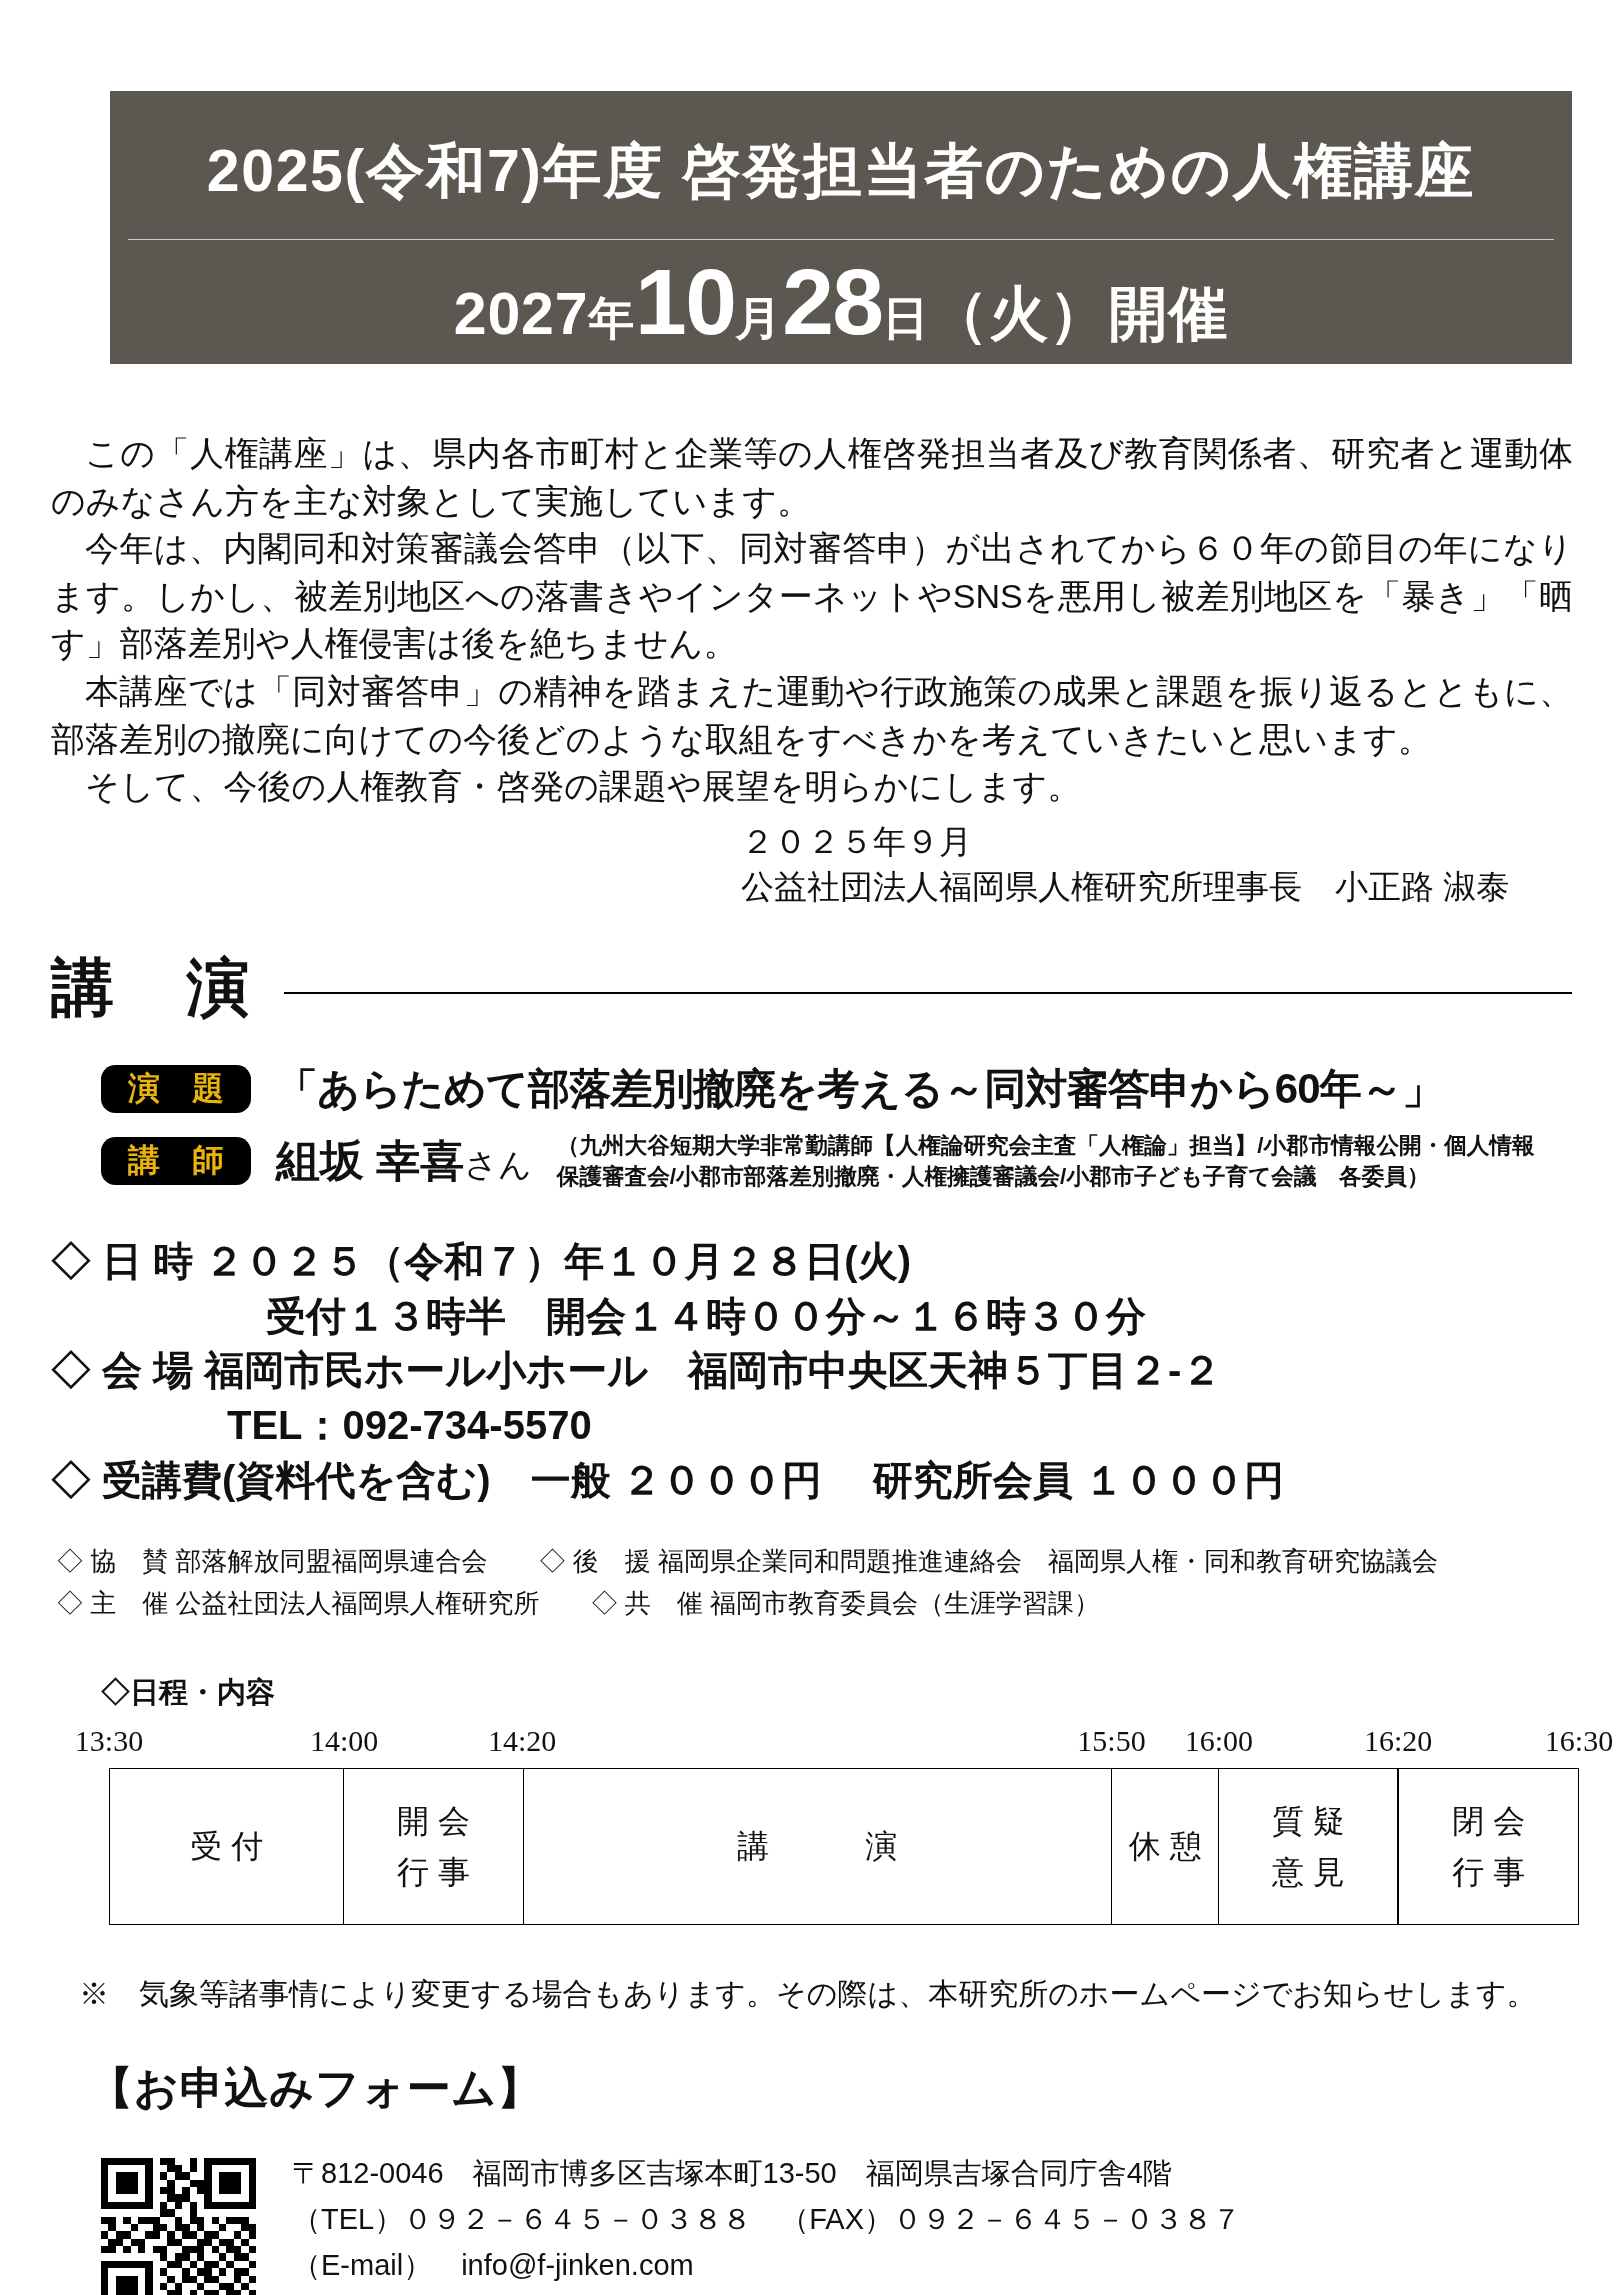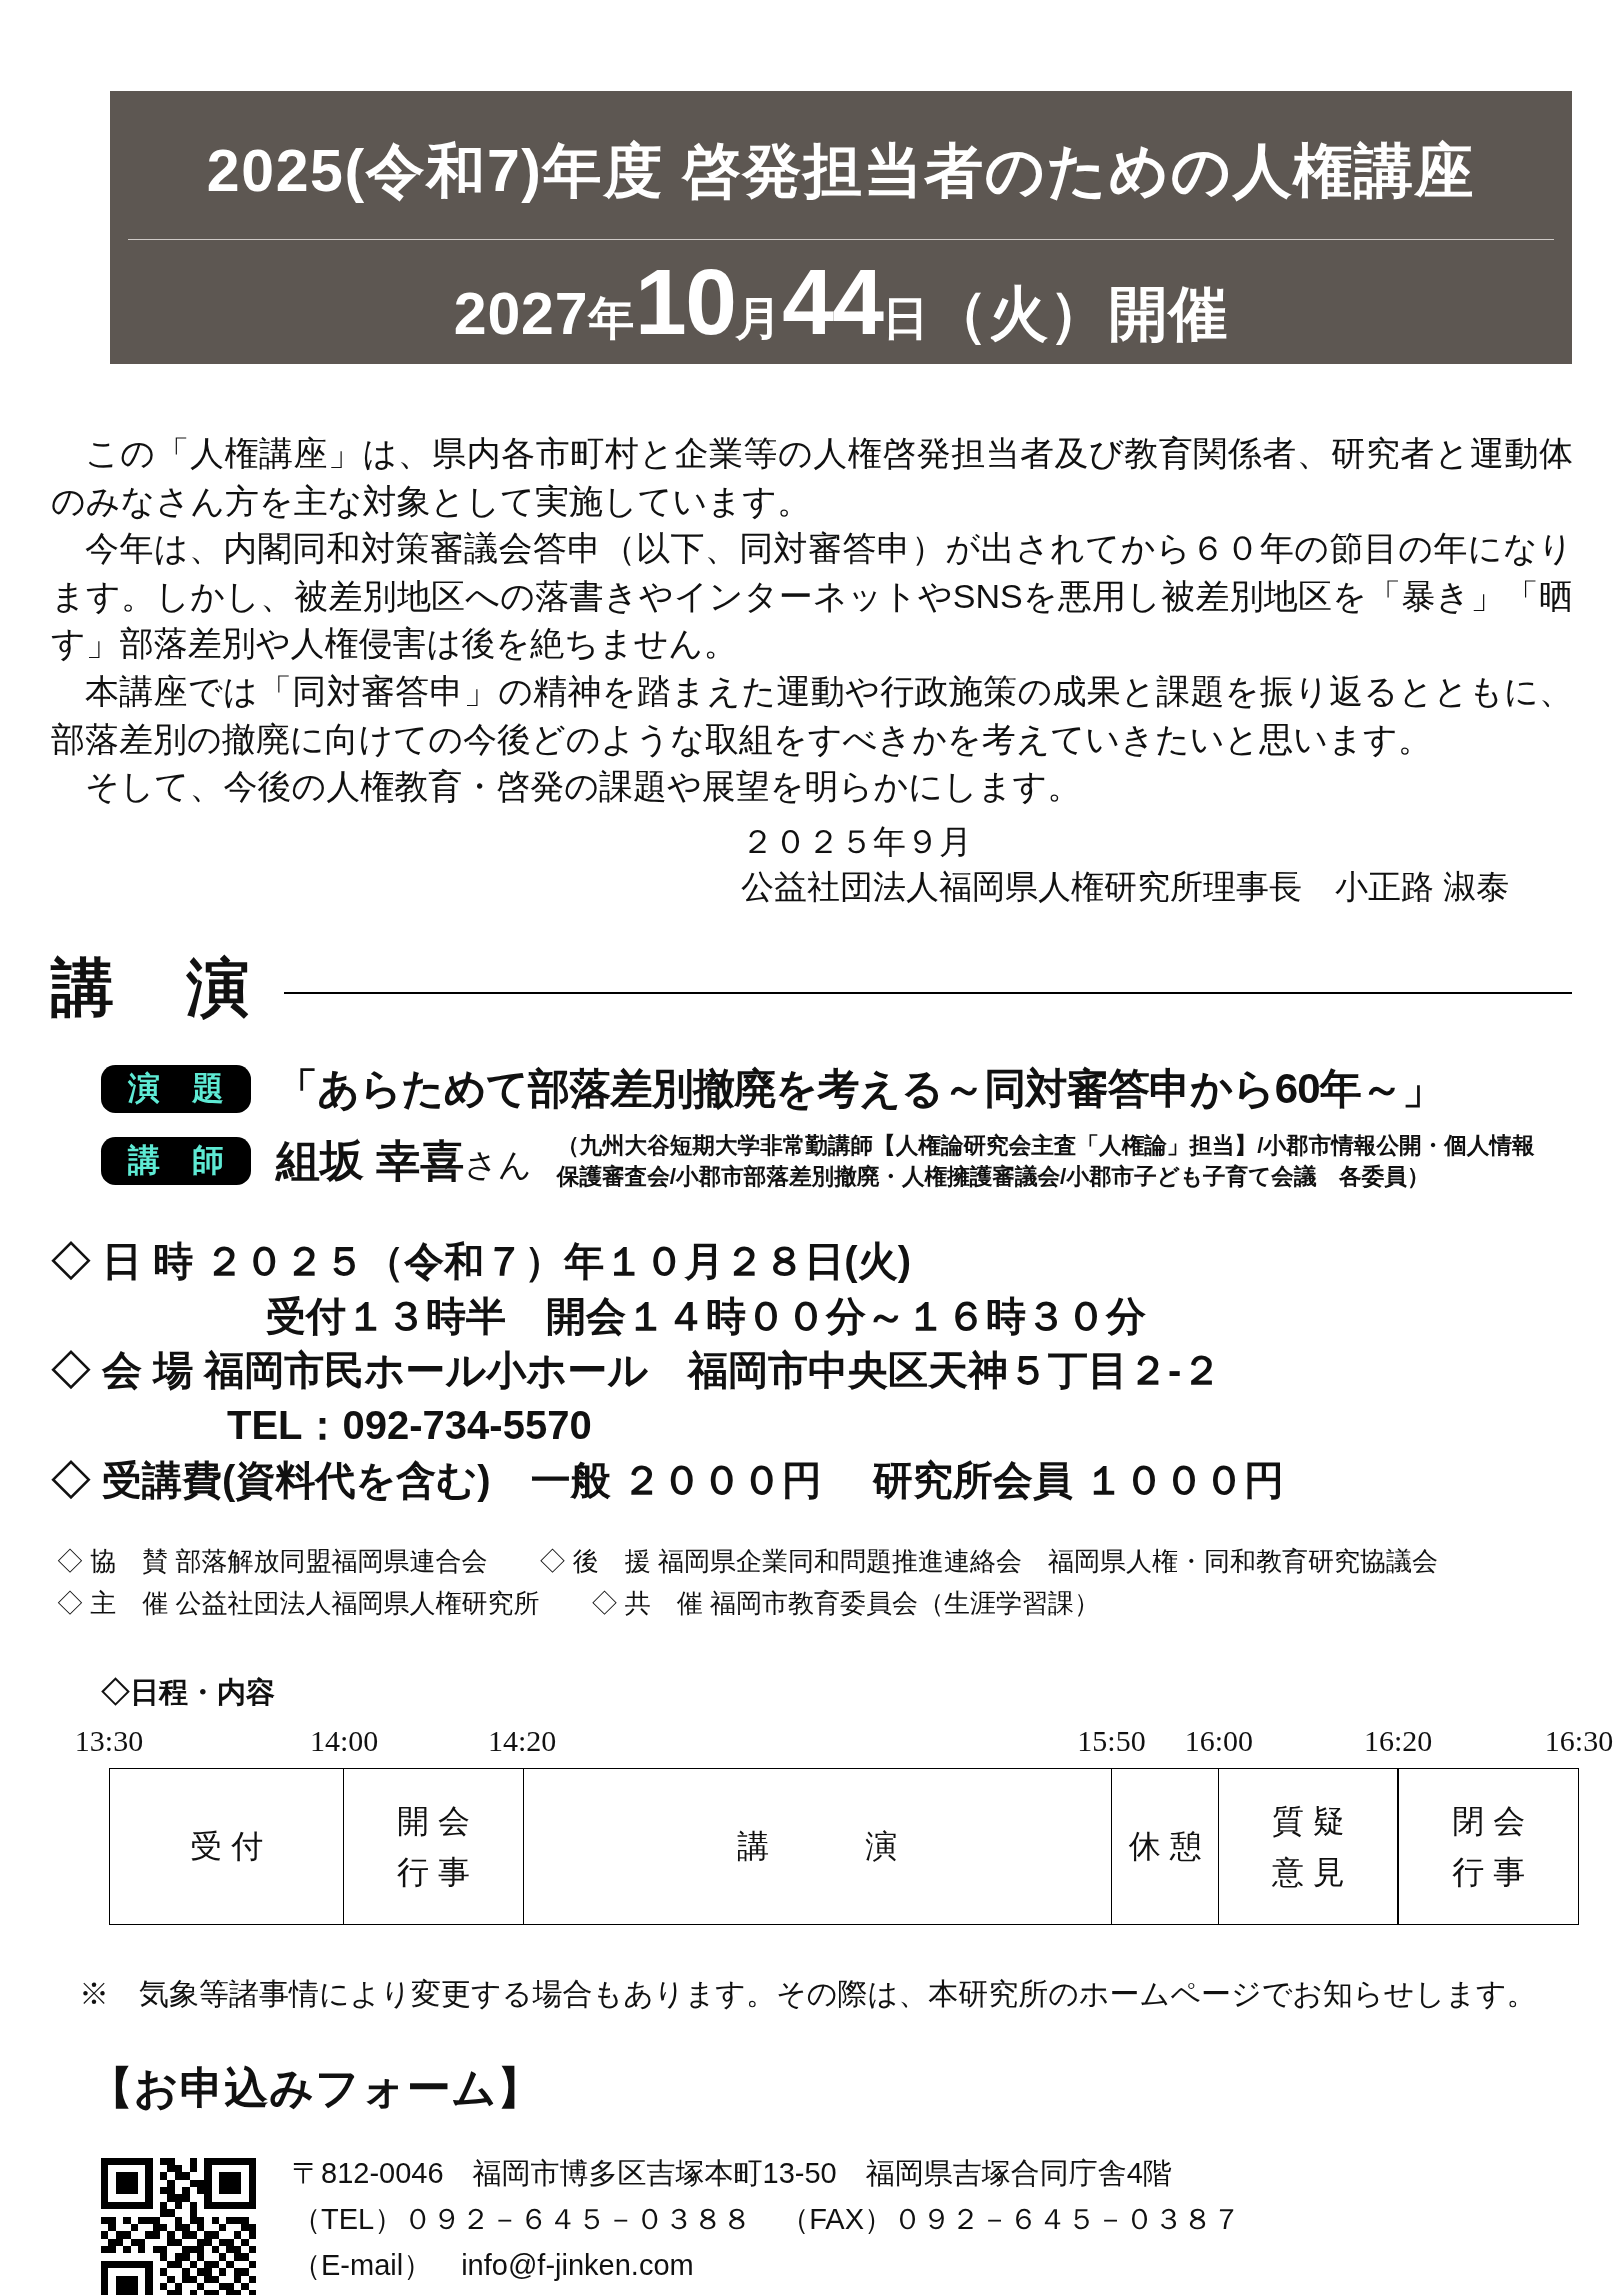--- a/index.html
+++ b/index.html
@@ -47,21 +47,21 @@
     margin:8px 0 0 741px;
     font-size:33px;
     line-height:1.38;
   }
   
   .kouen-row { display:flex; align-items:center; margin:35px 50px 0 51px; }
   .kouen-heading { font-size:63px; font-weight:900; letter-spacing:4.8px; white-space:nowrap; }
   .kouen-rule { flex:1; border-top:2.4px solid #000; margin-left:30px; margin-top:11px; }
   .badge {
     display:inline-block;
-    background:#000; color:#5eead4;
+    background:#000; color:#eab308;
     font-size:32px; font-weight:bold;
     border-radius:14.3px;
     padding:2px 27px;
     white-space:nowrap;
   }
   .endai-row { display:flex; align-items:center; gap:25px; margin:30px 32px 0 101px; }
   .endai-title { font-size:42px; font-weight:600; letter-spacing:-0.8px; white-space:nowrap; }
   .koushi-row { display:flex; align-items:center; gap:25px; margin:12.7px 32px 0 101px; }
   .speaker-name { font-size:44px; font-weight:600; white-space:nowrap; }
   .speaker-name .suffix { font-size:33px; font-weight:400; }
@@ -97,21 +97,21 @@
 </style>
 </head>
 <body>
 
 <div class="page">
 
   <div class="header-box">
     <div class="header-title">2025(令和7)年度 啓発担当者のための人権講座</div>
     <div class="header-rule"></div>
     <div class="header-date">
-      <span>2027</span><span class="small">年</span><span class="big">10</span><span class="small">月</span><span class="big">44</span><span class="small">日</span><span>（火）開催</span>
+      <span>2027</span><span class="small">年</span><span class="big">10</span><span class="small">月</span><span class="big">28</span><span class="small">日</span><span>（火）開催</span>
     </div>
   </div>
 
   <div class="intro">
     <p>この「人権講座」は、県内各市町村と企業等の人権啓発担当者及び教育関係者、研究者と運動体のみなさん方を主な対象として実施しています。</p>
     <p>今年は、内閣同和対策審議会答申（以下、同対審答申）が出されてから６０年の節目の年になります。しかし、被差別地区への落書きやインターネットやSNSを悪用し被差別地区を「暴き」「晒す」部落差別や人権侵害は後を絶ちません。</p>
     <p>本講座では「同対審答申」の精神を踏まえた運動や行政施策の成果と課題を振り返るとともに、部落差別の撤廃に向けての今後どのような取組をすべきかを考えていきたいと思います。</p>
     <p>そして、今後の人権教育・啓発の課題や展望を明らかにします。</p>
   </div>
   <div class="signoff">

